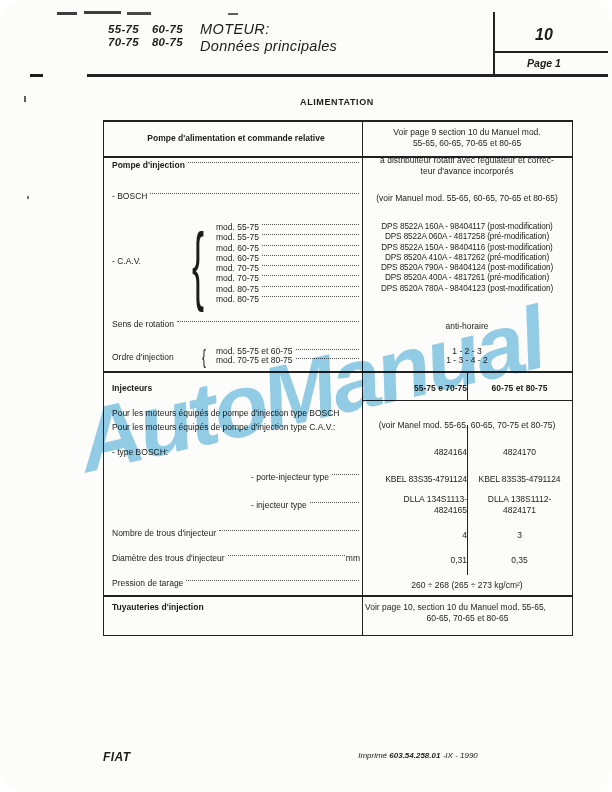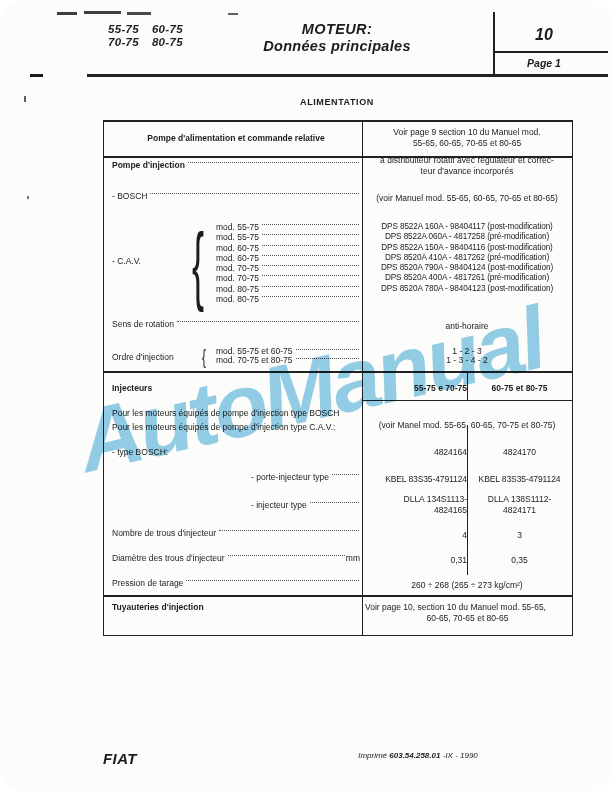--- a/index.html
+++ b/index.html
@@ -12,22 +12,22 @@
   }
   
   .mark{position:absolute;background:#1c1c1c;}
   .hline{position:absolute;background:#222;height:1px;}
   .vline{position:absolute;background:#222;width:1px;}
 
   
   .models{position:absolute;left:108px;top:23px;display:grid;
     grid-template-columns:auto auto;column-gap:13px;row-gap:1px;
     font-weight:bold;font-style:italic;font-size:11.5px;letter-spacing:.3px;}
-  .title-block{position:absolute;left:200px;top:21px;width:274px;text-align:center;
-    font-weight:bold;font-style:italic;line-height:17px;}
+  .title-block{position:absolute;left:200px;top:21px;width:274px;
+    font-weight:normal;font-style:italic;line-height:17px;}
   .title-line1{font-size:14.5px;letter-spacing:.4px;}
   .title-line2{font-size:14.5px;letter-spacing:.3px;}
   .sec-num{position:absolute;left:493px;top:26px;width:102px;text-align:center;
     font-weight:bold;font-style:italic;font-size:16px;}
   .page-label{position:absolute;left:493px;top:57px;width:102px;text-align:center;
     font-weight:bold;font-style:italic;font-size:10.5px;}
 
   
   .alim{position:absolute;left:103px;top:97px;width:468px;text-align:center;
     font-weight:bold;font-size:9px;letter-spacing:.6px;}
@@ -47,21 +47,21 @@
 
   
   .watermark{position:absolute;left:58px;top:325px;width:505px;height:130px;
     display:flex;align-items:center;justify-content:center;
     transform:rotate(-13deg);
     font-weight:bold;font-style:italic;font-size:88px;letter-spacing:-3px;
     mix-blend-mode:multiply;opacity:.82;z-index:6;pointer-events:none;white-space:nowrap;}
 
   
   .footer-brand{position:absolute;left:103px;top:750px;
-    font-weight:bold;font-style:italic;font-size:15px;letter-spacing:.4px;}
+    font-weight:bold;font-style:italic;font-size:12px;letter-spacing:.4px;}
   .footer-imprint{position:absolute;left:290px;top:751px;width:256px;text-align:center;
     font-style:italic;font-size:8px;}
   .footer-imprint .num{font-weight:bold;}
 </style>
 </head>
 <body>
 
 <div class="page">
 
   <div class="mark" style="left:57px;top:12px;width:20px;height:2.5px;opacity:.85"></div>

